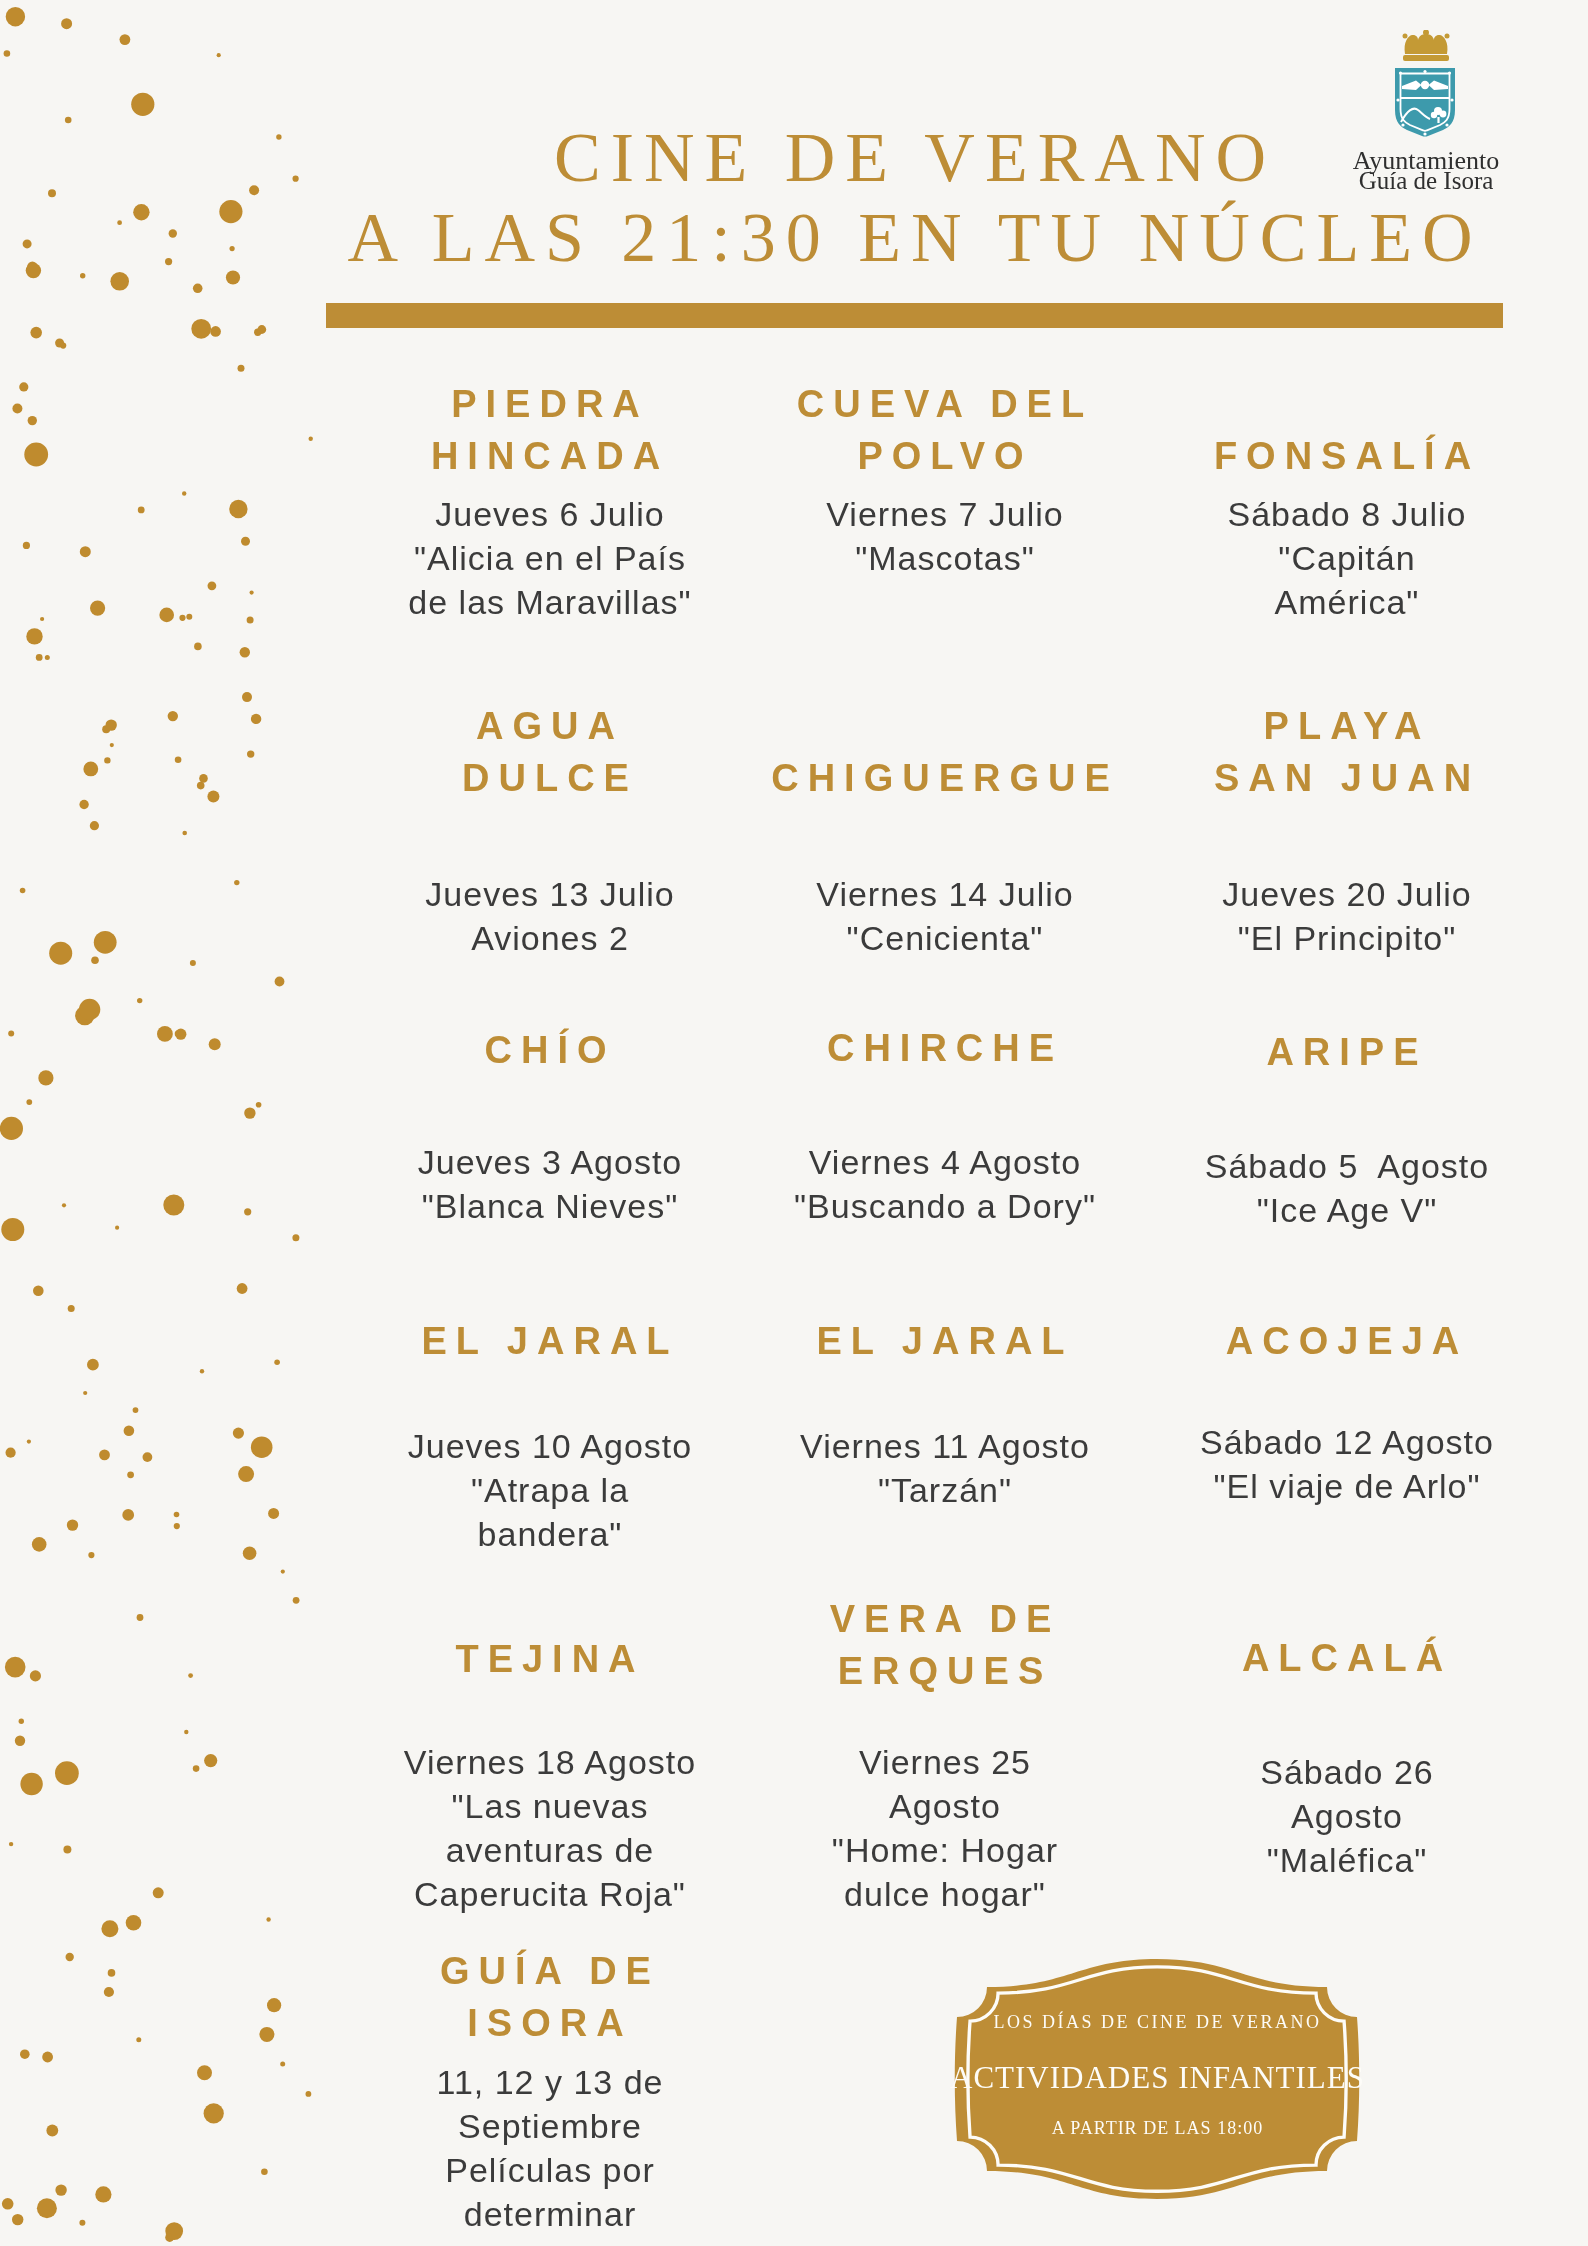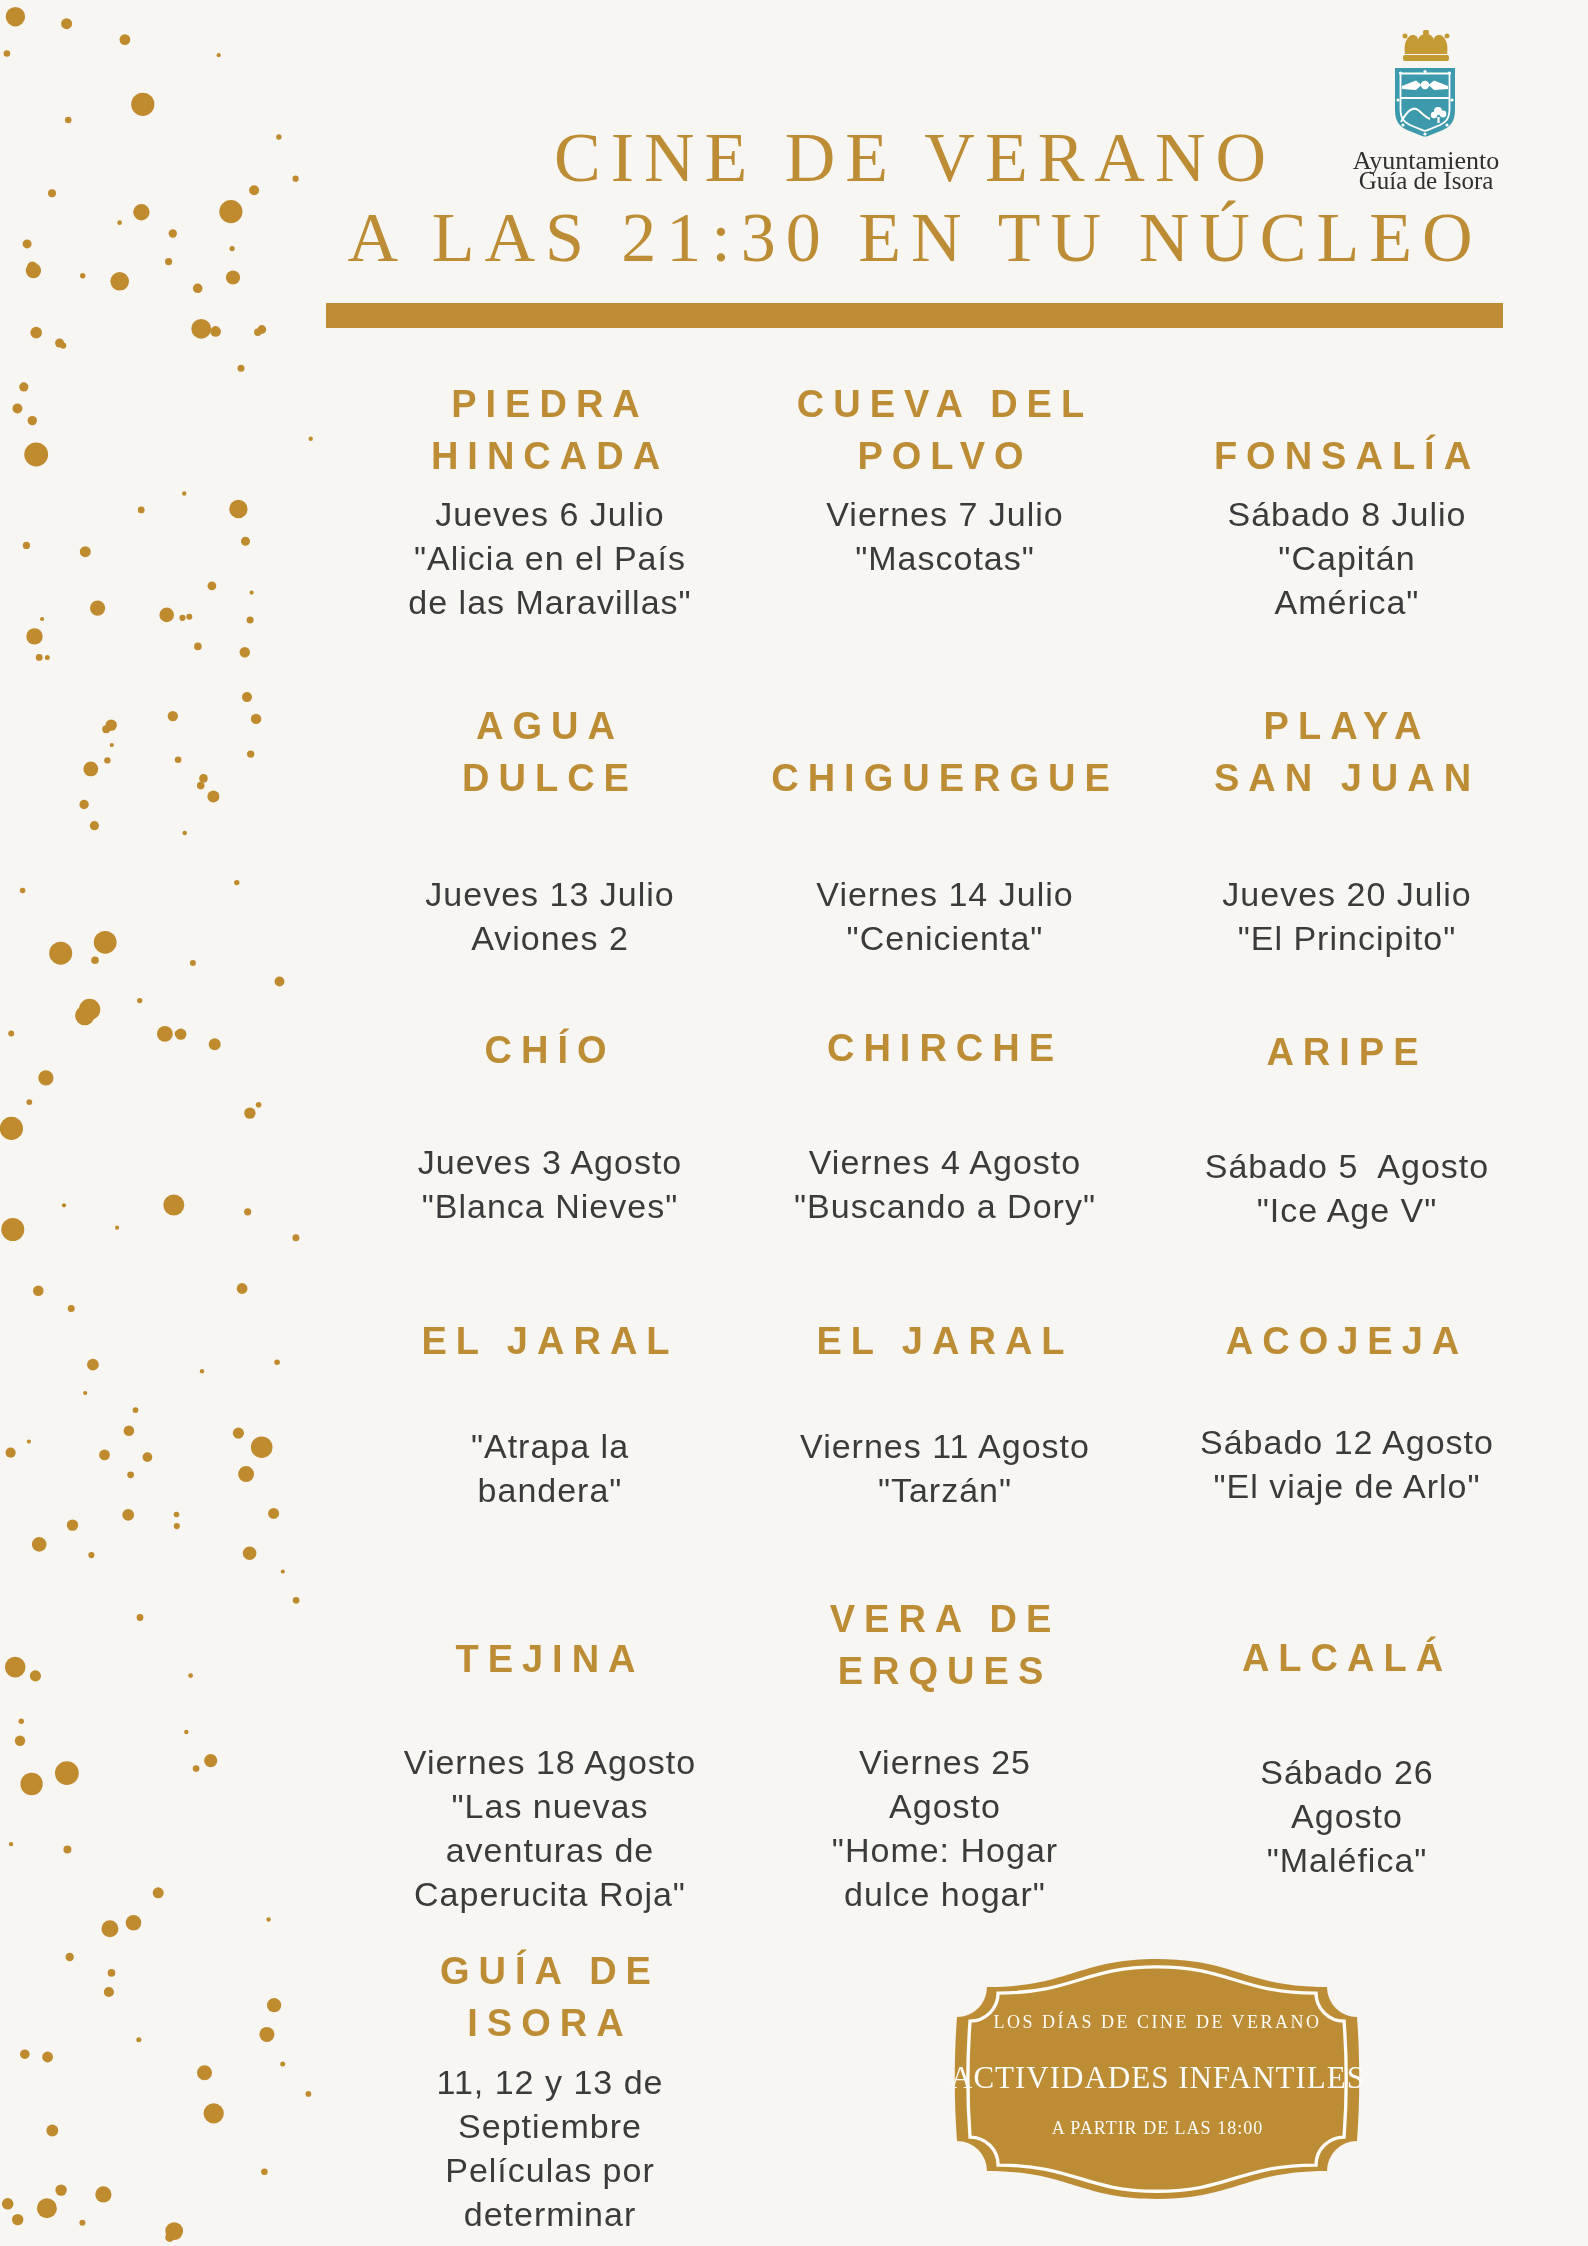--- a/index.html
+++ b/index.html
@@ -333,20 +333,21 @@
   </div>
   <div class="abs loc-detail" style="left:1152px;top:1144px">
     <div>Sábado 5  Agosto</div>
     <div>"Ice Age V"</div>
   </div>
 
   <div class="abs loc-name" style="left:355px;top:1315px">
     <div>EL JARAL</div>
   </div>
   <div class="abs loc-detail" style="left:355px;top:1424px">
+    <div>Jueves 10 Agosto</div>
     <div>"Atrapa la</div>
     <div>bandera"</div>
   </div>
 
   <div class="abs loc-name" style="left:750px;top:1315px">
     <div>EL JARAL</div>
   </div>
   <div class="abs loc-detail" style="left:750px;top:1424px">
     <div>Viernes 11 Agosto</div>
     <div>"Tarzán"</div>

